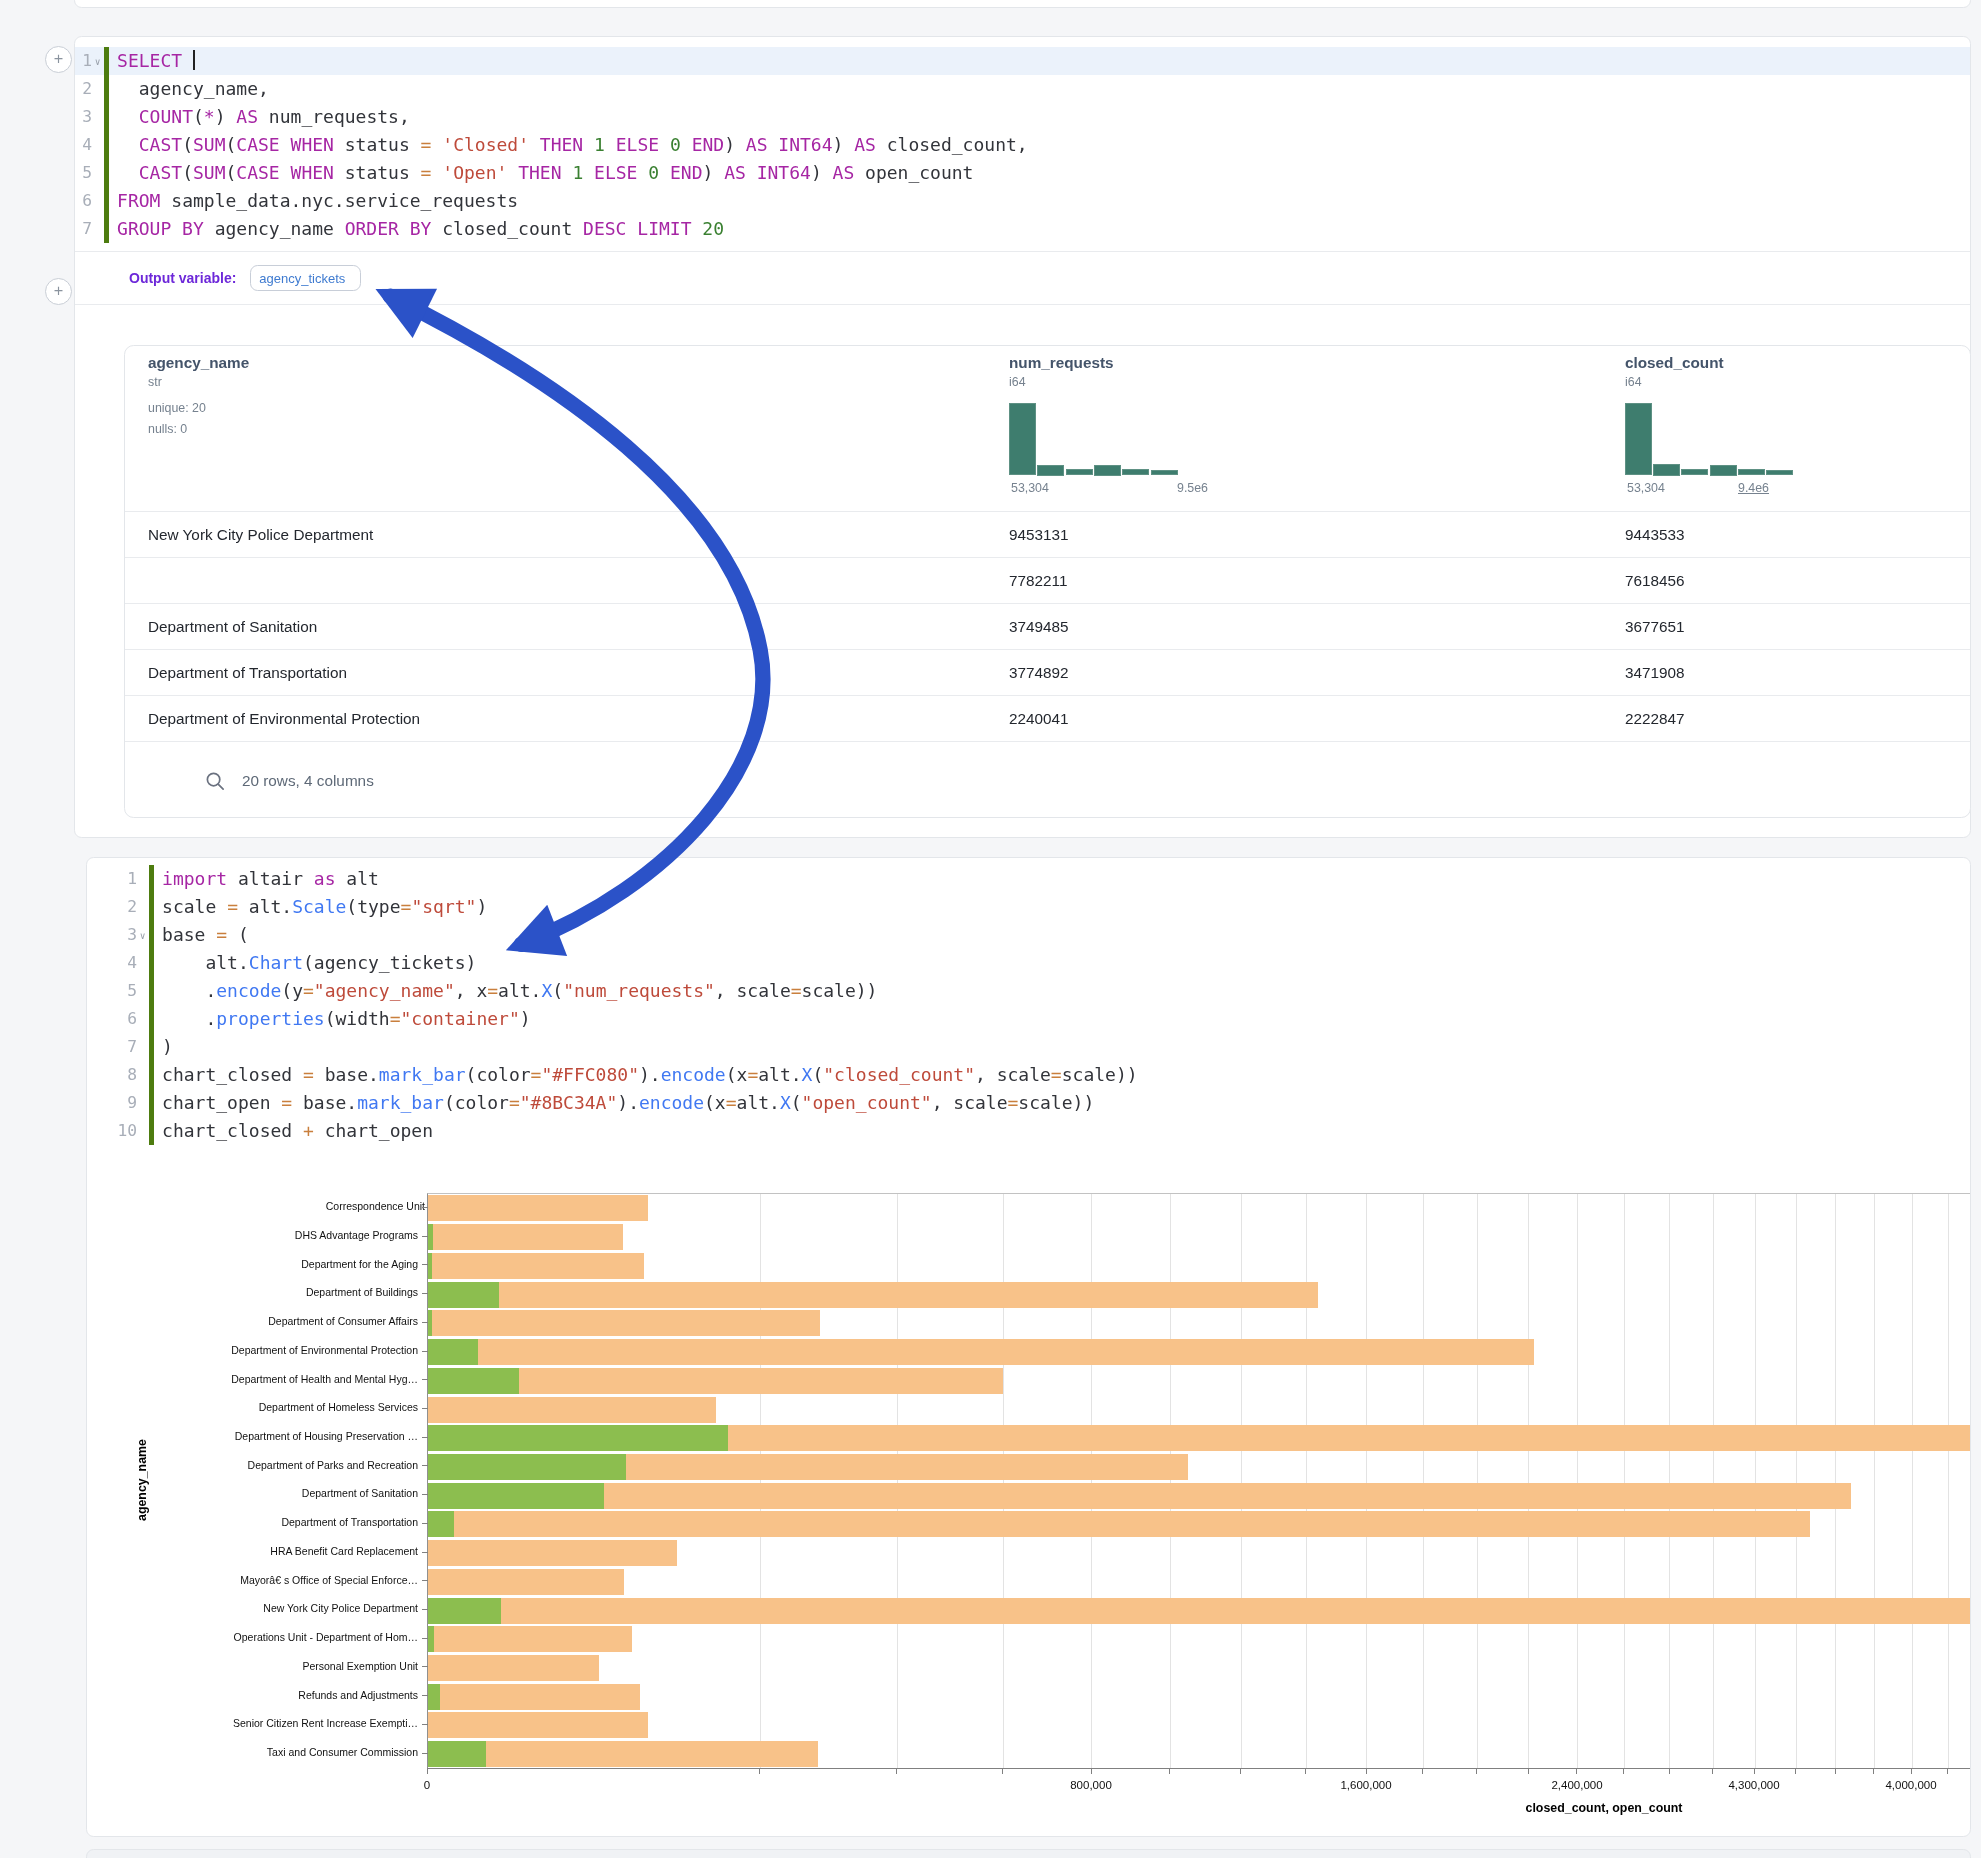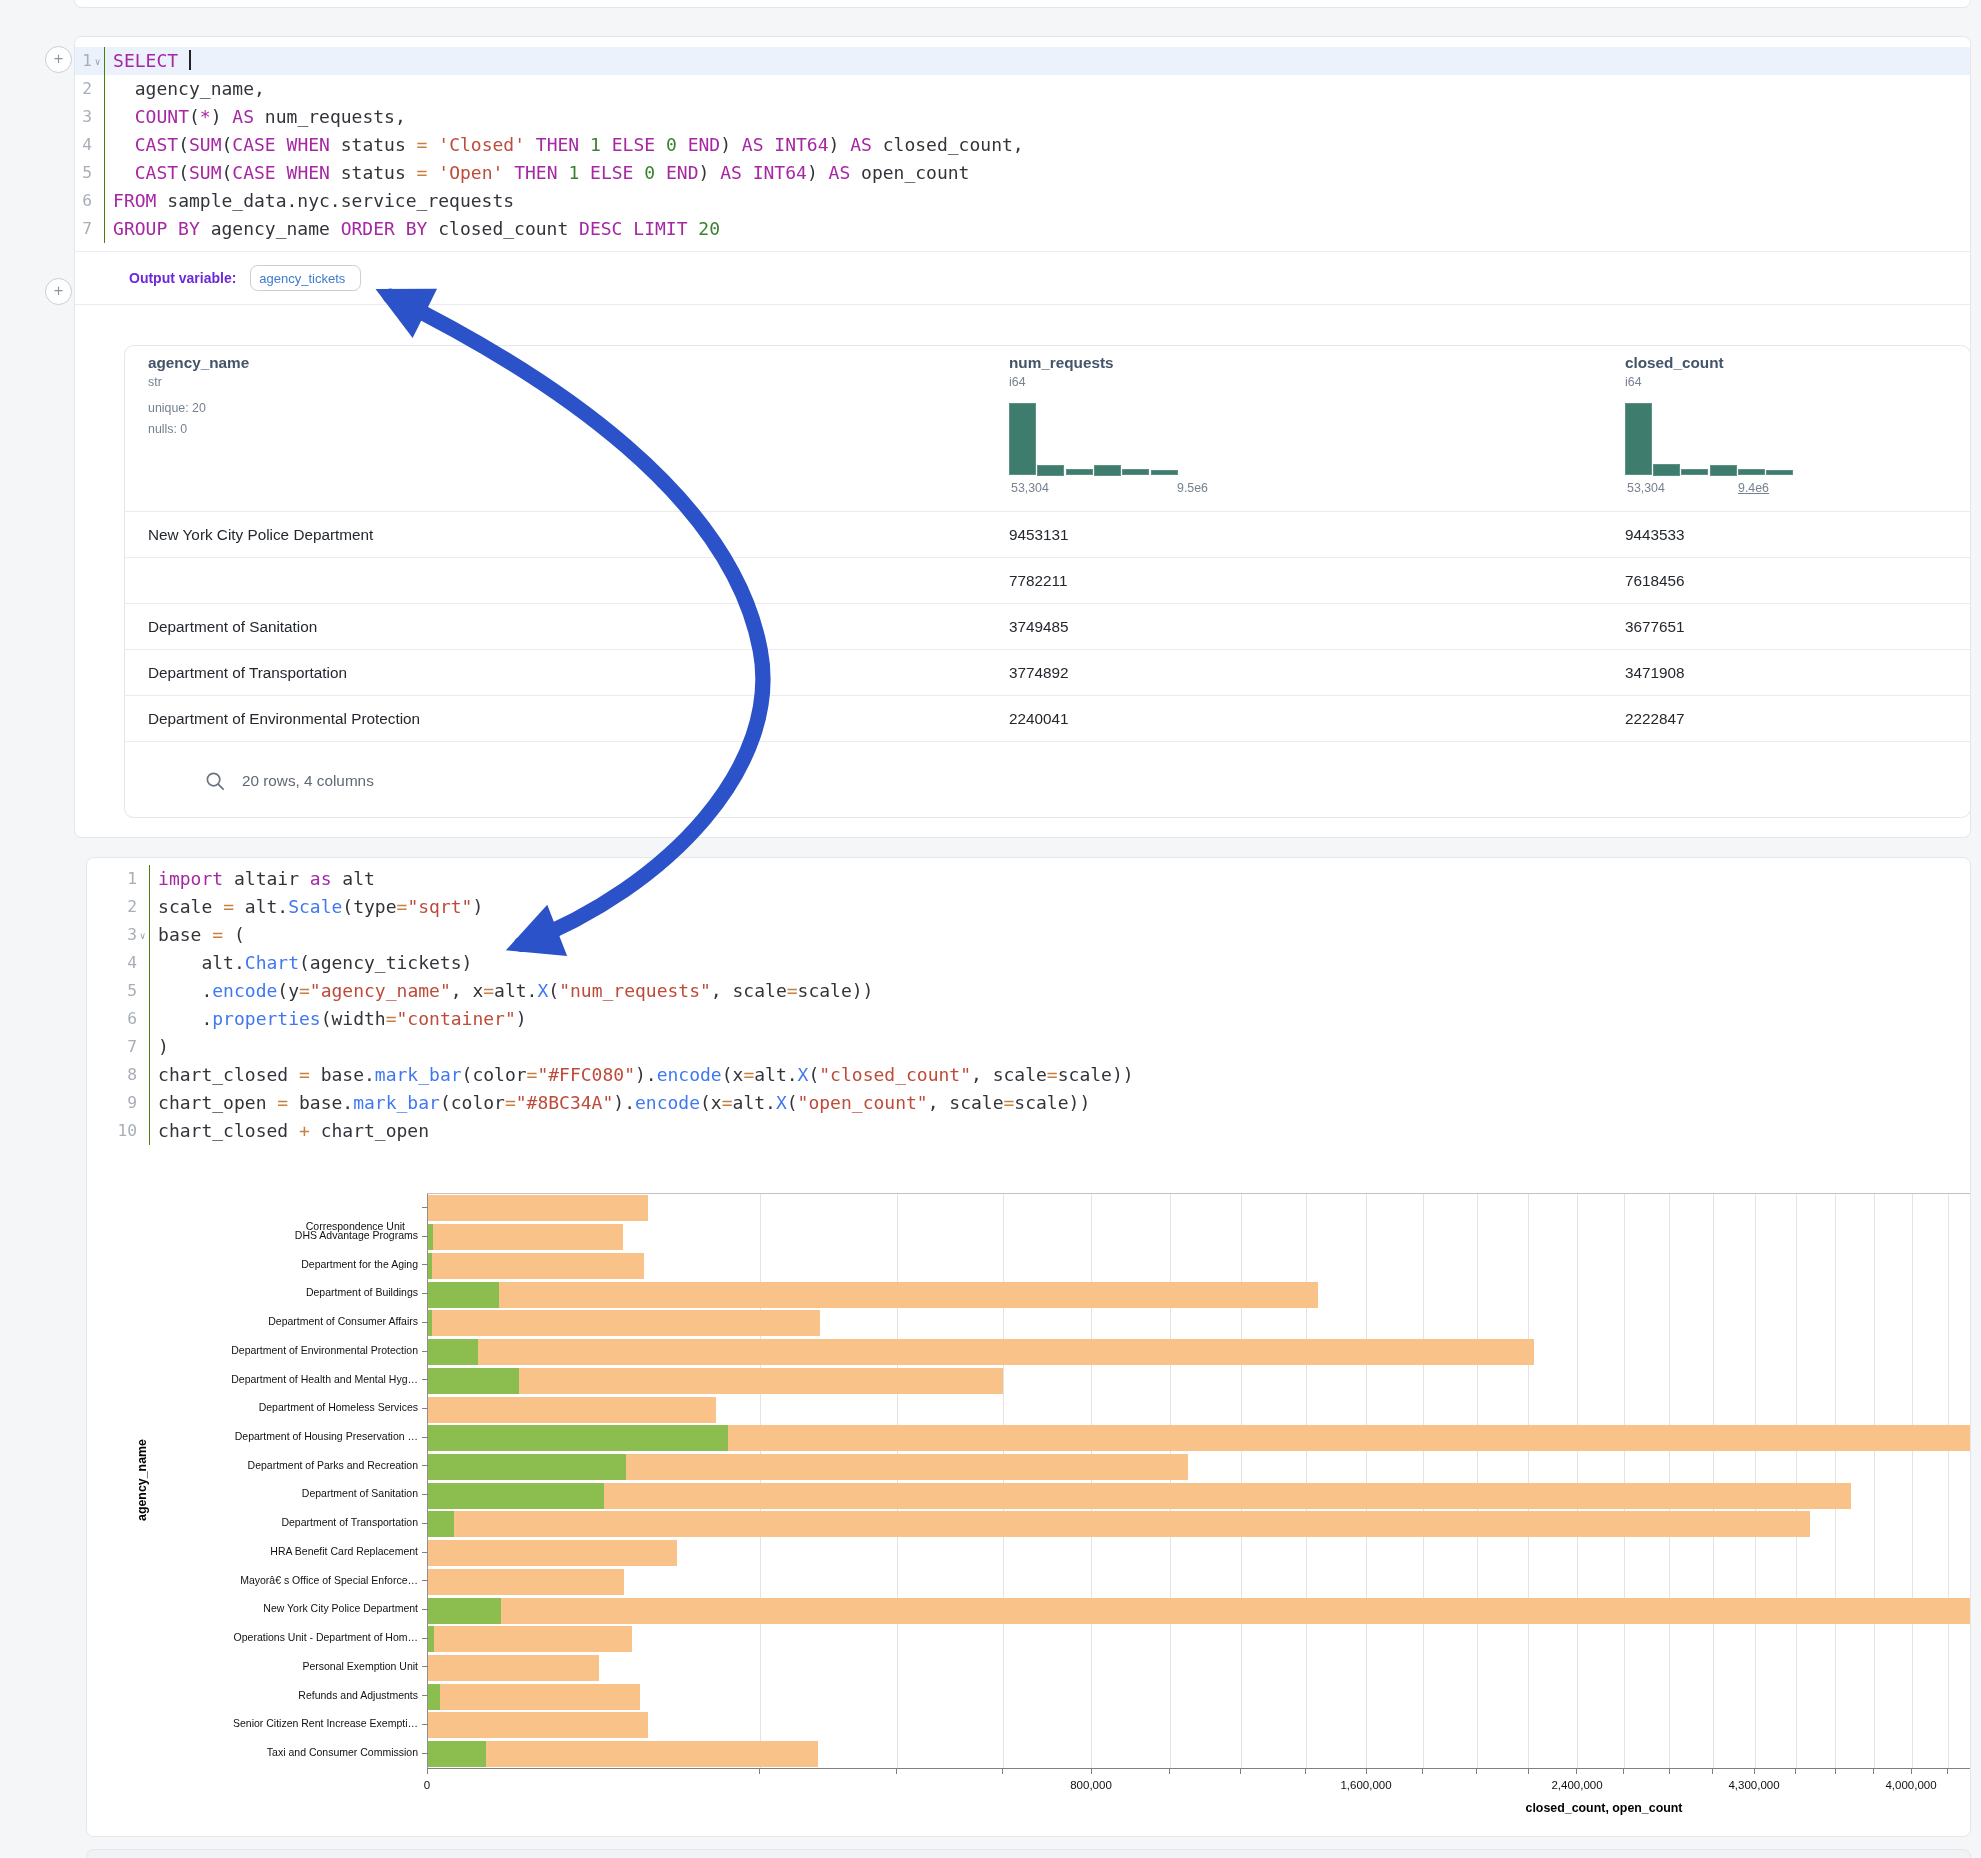--- a/index.html
+++ b/index.html
@@ -9,21 +9,21 @@
   .sliver{position:absolute;background:#fff;border:1px solid #E3E6EA;border-radius:7.6px;box-sizing:border-box;}
   .plus-btn{position:absolute;width:25px;height:25px;border:1px solid #C9CED6;border-radius:50%;background:#fff;color:#8A939E;font-size:16.3px;line-height:23px;text-align:center;cursor:pointer;z-index:5;}
   
   .code-block{position:absolute;left:0;right:0;font-family:"DejaVu Sans Mono",monospace;font-size:18px;line-height:28px;color:#32343A;}
   .code-line{display:flex;white-space:pre;height:28px;}
   .code-line.hl{background:#EBF2FB;}
   .ln{color:#A8AEB8;text-align:right;flex:none;font-size:16.3px;}
   .sql .ln{width:17px;}
   .py .ln{width:50px;}
   .fold{width:11.5px;flex:none;color:#9AA1AB;font-size:9.6px;text-align:center;line-height:30px;}
-  .codetext{border-left:1px solid #4d7c0f;padding-left:8.6px;flex:1;}
+  .codetext{border-left:5px solid #4d7c0f;padding-left:8.6px;flex:1;}
   .t-k{color:#A626A4;}
   .t-s{color:#BE4A3A;}
   .t-n{color:#3A8031;}
   .t-o{color:#C97F3D;}
   .t-f{color:#4078F2;}
   .t-i{color:#32343A;}
   .cursor{display:inline-block;width:1.9px;height:20px;background:#222;vertical-align:-3.8px;}
   
   .outvar{position:absolute;left:0;top:214px;width:100%;height:54px;border-top:1px solid #E9EBEE;border-bottom:1px solid #E9EBEE;display:flex;align-items:center;box-sizing:border-box;padding-left:54px;}
   .outvar-label{color:#6d28d9;font-weight:bold;font-size:14px;}
@@ -204,21 +204,21 @@
           <div class="bar" style="left: 0px; top: 404px; width: 73px; background: rgb(140, 190, 79);"></div>
           <div class="bar" style="left: 0px; top: 432px; width: 204px; background: rgb(248, 194, 137);"></div>
           <div class="bar" style="left: 0px; top: 432px; width: 5.7px; background: rgb(140, 190, 79);"></div>
           <div class="bar" style="left: 0px; top: 461px; width: 171px; background: rgb(248, 194, 137);"></div>
           <div class="bar" style="left: 0px; top: 490px; width: 212px; background: rgb(248, 194, 137);"></div>
           <div class="bar" style="left: 0px; top: 490px; width: 12.2px; background: rgb(140, 190, 79);"></div>
           <div class="bar" style="left: 0px; top: 518px; width: 220px; background: rgb(248, 194, 137);"></div>
           <div class="bar" style="left: 0px; top: 547px; width: 390px; background: rgb(248, 194, 137);"></div>
           <div class="bar" style="left: 0px; top: 547px; width: 58px; background: rgb(140, 190, 79);"></div>
         </div>
-        <div class="ylabel" style="left: 31px; top: 342px; margin-top: 20px;">Correspondence Unit</div>
+        <div class="ylabel" style="left: 51px; top: 342px;">Correspondence Unit</div>
         <div class="ytick" style="left: 335px; top: 349px;"></div>
         <div class="ylabel" style="left: 44px; top: 371px;">DHS Advantage Programs</div>
         <div class="ytick" style="left: 335px; top: 378px;"></div>
         <div class="ylabel" style="left: 44px; top: 400px;">Department for the Aging</div>
         <div class="ytick" style="left: 335px; top: 406px;"></div>
         <div class="ylabel" style="left: 44px; top: 428px;">Department of Buildings</div>
         <div class="ytick" style="left: 335px; top: 435px;"></div>
         <div class="ylabel" style="left: 44px; top: 457px;">Department of Consumer Affairs</div>
         <div class="ytick" style="left: 335px; top: 464px;"></div>
         <div class="ylabel" style="left: 44px; top: 486px;">Department of Environmental Protection</div>

